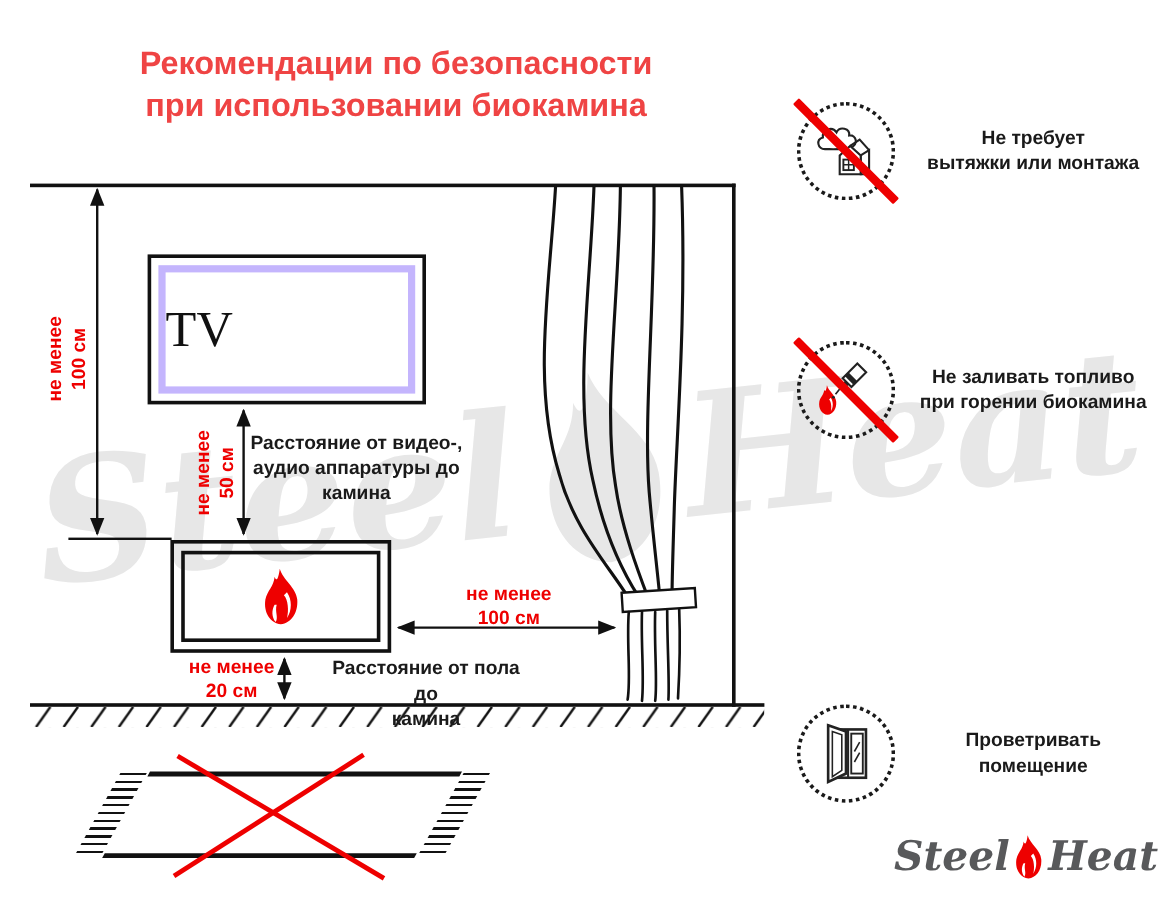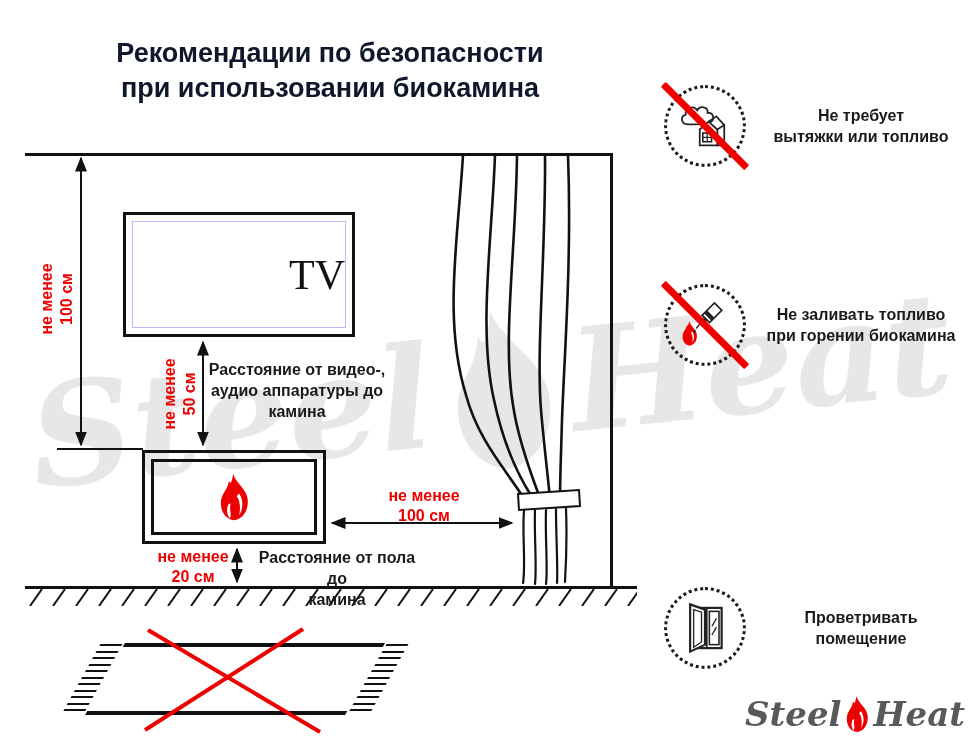--- a/index.html
+++ b/index.html
@@ -8,26 +8,26 @@
   .abs{position:absolute;}
   .ml{white-space:pre-line;}
   
   #watermark{left:28px;top:295px;width:925px;height:190px;z-index:0;
              display:flex;align-items:center;justify-content:space-between;
              transform:rotate(-6deg);color:#e7e7e7;
              font-family:"DejaVu Serif","Liberation Serif",serif;
              font-style:italic;font-weight:bold;font-size:142px;line-height:1;}
   
   #title{left:0;top:36px;width:660px;z-index:2;text-align:center;
-         font-size:27px;font-weight:bold;line-height:35px;color:#0f172a;}
+         font-size:27px;font-weight:bold;line-height:35px;color:#ef4444;}
   
   .line{background:#111;z-index:1;}
   .box{border:3px solid #111;background:transparent;z-index:1;}
-  .box-inner{position:absolute;inset:6px;border:1px solid #c4b5fd;
-             display:flex;align-items:center;justify-content:flex-end;}
+  .box-inner{position:absolute;inset:6px;border:6px solid #c4b5fd;
+             display:flex;align-items:center;justify-content:flex-start;}
   #tv-label{font-family:"Liberation Serif","DejaVu Serif",serif;font-size:42px;color:#111;}
   .fp-inner{position:absolute;inset:6px;border:3px solid #111;
             display:flex;align-items:center;justify-content:center;}
   
   .dim{z-index:2;color:#ee0000;font-weight:bold;font-size:16px;line-height:20px;text-align:center;}
   .vdim{transform:rotate(-90deg);transform-origin:center;}
   .cap{z-index:2;color:#1a1a1a;font-weight:bold;font-size:16px;line-height:21px;text-align:center;}
   svg{display:block;}
   .overlay{pointer-events:none;z-index:3;}
   
@@ -142,38 +142,38 @@
   <div class="abs dim vdim ml" style="left:132px;top:374px;width:96px;">не менее
 50 см</div>
   <div class="abs dim ml" style="left:368px;top:486px;width:112px;">не менее
 100 см</div>
   <div class="abs dim ml" style="left:152px;top:547px;width:82px;">не менее
 20 см</div>
 
   <div class="abs cap ml" style="left:207px;top:359px;width:180px;">Расстояние от видео-,
 аудио аппаратуры до
 камина</div>
-  <div class="abs cap ml" style="left:251px;top:547px;width:172px;">Расстояние от пола до
+  <div class="abs cap ml" style="left:269px;top:547px;width:172px;">Расстояние от пола до
 камина</div>
 
   <div class="rule" style="top:85px;">
     <div class="circle">
       <svg width="56" height="56" viewBox="0 0 64 64">
         <path d="M12,30 C5,30 3,21 10,19 C9,11 19,8 23,14 C26,8 36,10 35,17 C42,16 44,26 37,28 C30,31 18,30 12,30 Z" fill="#fff" stroke="#222" stroke-width="2"></path>
         <path d="M46,36 L54,31 L54,54 L46,54 Z" fill="#fff" stroke="#222" stroke-width="2"></path>
         <path d="M36,27 L45,21 L54,31" fill="none" stroke="#222" stroke-width="2"></path>
         <path d="M26,54 L26,36 L36,27 L46,36 L46,54 Z" fill="#fff" stroke="#222" stroke-width="2"></path>
         <rect x="29.5" y="40" width="10" height="10" fill="#fff" stroke="#222" stroke-width="1.8"></rect>
         <line x1="34.5" y1="40" x2="34.5" y2="50" stroke="#222" stroke-width="1.4"></line>
         <line x1="29.5" y1="45" x2="39.5" y2="45" stroke="#222" stroke-width="1.4"></line>
       </svg>
       <div class="cross"></div>
     </div>
     <div class="rule-text ml">Не требует
-вытяжки или топливо</div>
+вытяжки или монтажа</div>
   </div>
 
 
   <div class="rule" style="top:284px;justify-content:flex-end;">
     <div class="circle">
       <svg width="56" height="56" viewBox="0 0 64 64">
         <g transform="translate(5,27) scale(0.52)">
           <path d="M17,1 C20,12 33,19 34,31 C35,44 28,54 18,55 C8,54 1,44 3,31 C5,22 11,19 12,9 C14,15 16,9 17,1 Z" fill="#ee0000"></path>
           <path d="M24,24 C29,31 29,42 24,49 C26,42 25,31 21,27 Z" fill="#fff"></path>
         </g>

